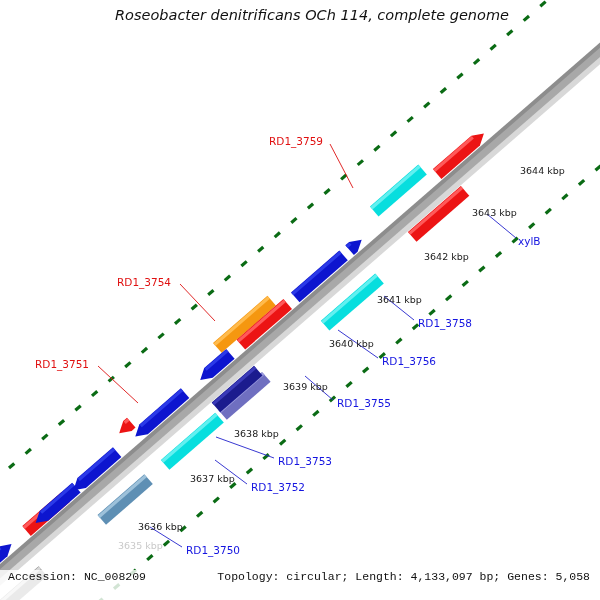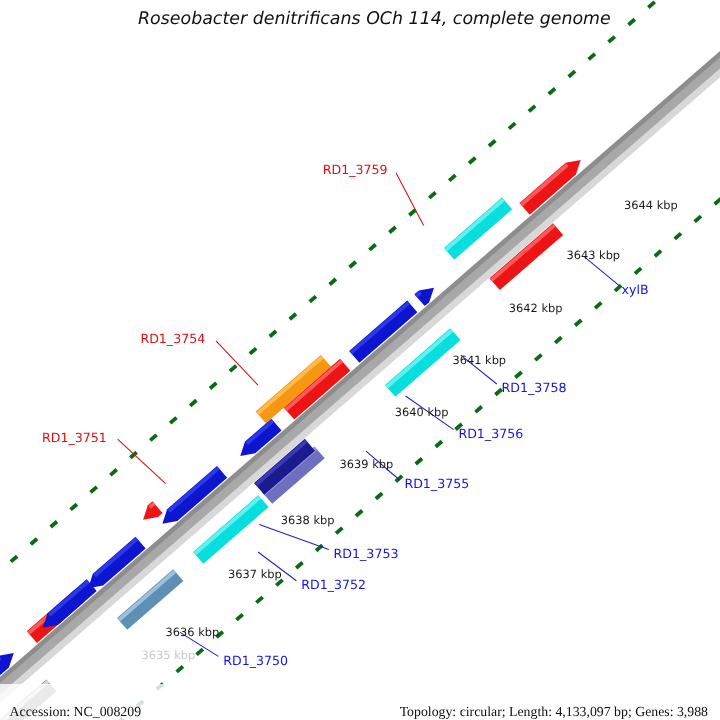--- a/index.html
+++ b/index.html
@@ -39,26 +39,26 @@
     font-size:10.5px;
     fill:#e01010;
   }
   .leader-blue{stroke:#2222cc;stroke-width:0.9;fill:none;}
   .leader-red{stroke:#dd1111;stroke-width:0.9;fill:none;}
 
   
   #statusbar{
     position:absolute;left:0;bottom:0;width:600px;height:30px;
     background:rgba(255,255,255,0.82);
-    display:flex;align-items:flex-end;
+    display:flex;align-items:flex-start;
     box-sizing:border-box;
     padding:0 8px;
     font-size:11.5px;
     color:#101010;
-    font-family:Liberation Serif, serif;
+    font-family:Liberation Mono, monospace;
   }
   #statusbar .left{flex:0 0 auto;}
   #statusbar .right{margin-left:auto;flex:0 0 auto;padding-right:2px;}
 </style>
 </head>
 <body>
 
 <div id="stage">
   <svg id="svg" viewBox="0 0 600 600" xmlns="http://www.w3.org/2000/svg">
     <defs>
@@ -257,15 +257,15 @@
           <text x="117" y="286" class="gene-label-red">RD1_3754</text>
           <text x="269" y="145" class="gene-label-red">RD1_3759</text>
         </g>
 
       <text id="title" class="title-text" x="115" y="20">Roseobacter denitrificans OCh 114, complete genome</text>
     </g>
   </svg>
 
   <div id="statusbar">
     <span class="left">Accession: NC_008209</span>
-    <span class="right">Topology: circular; Length: 4,133,097 bp; Genes: 3,988</span>
+    <span class="right">Topology: circular; Length: 4,133,097 bp; Genes: 5,058</span>
   </div>
 </div>
 
 </body></html>

